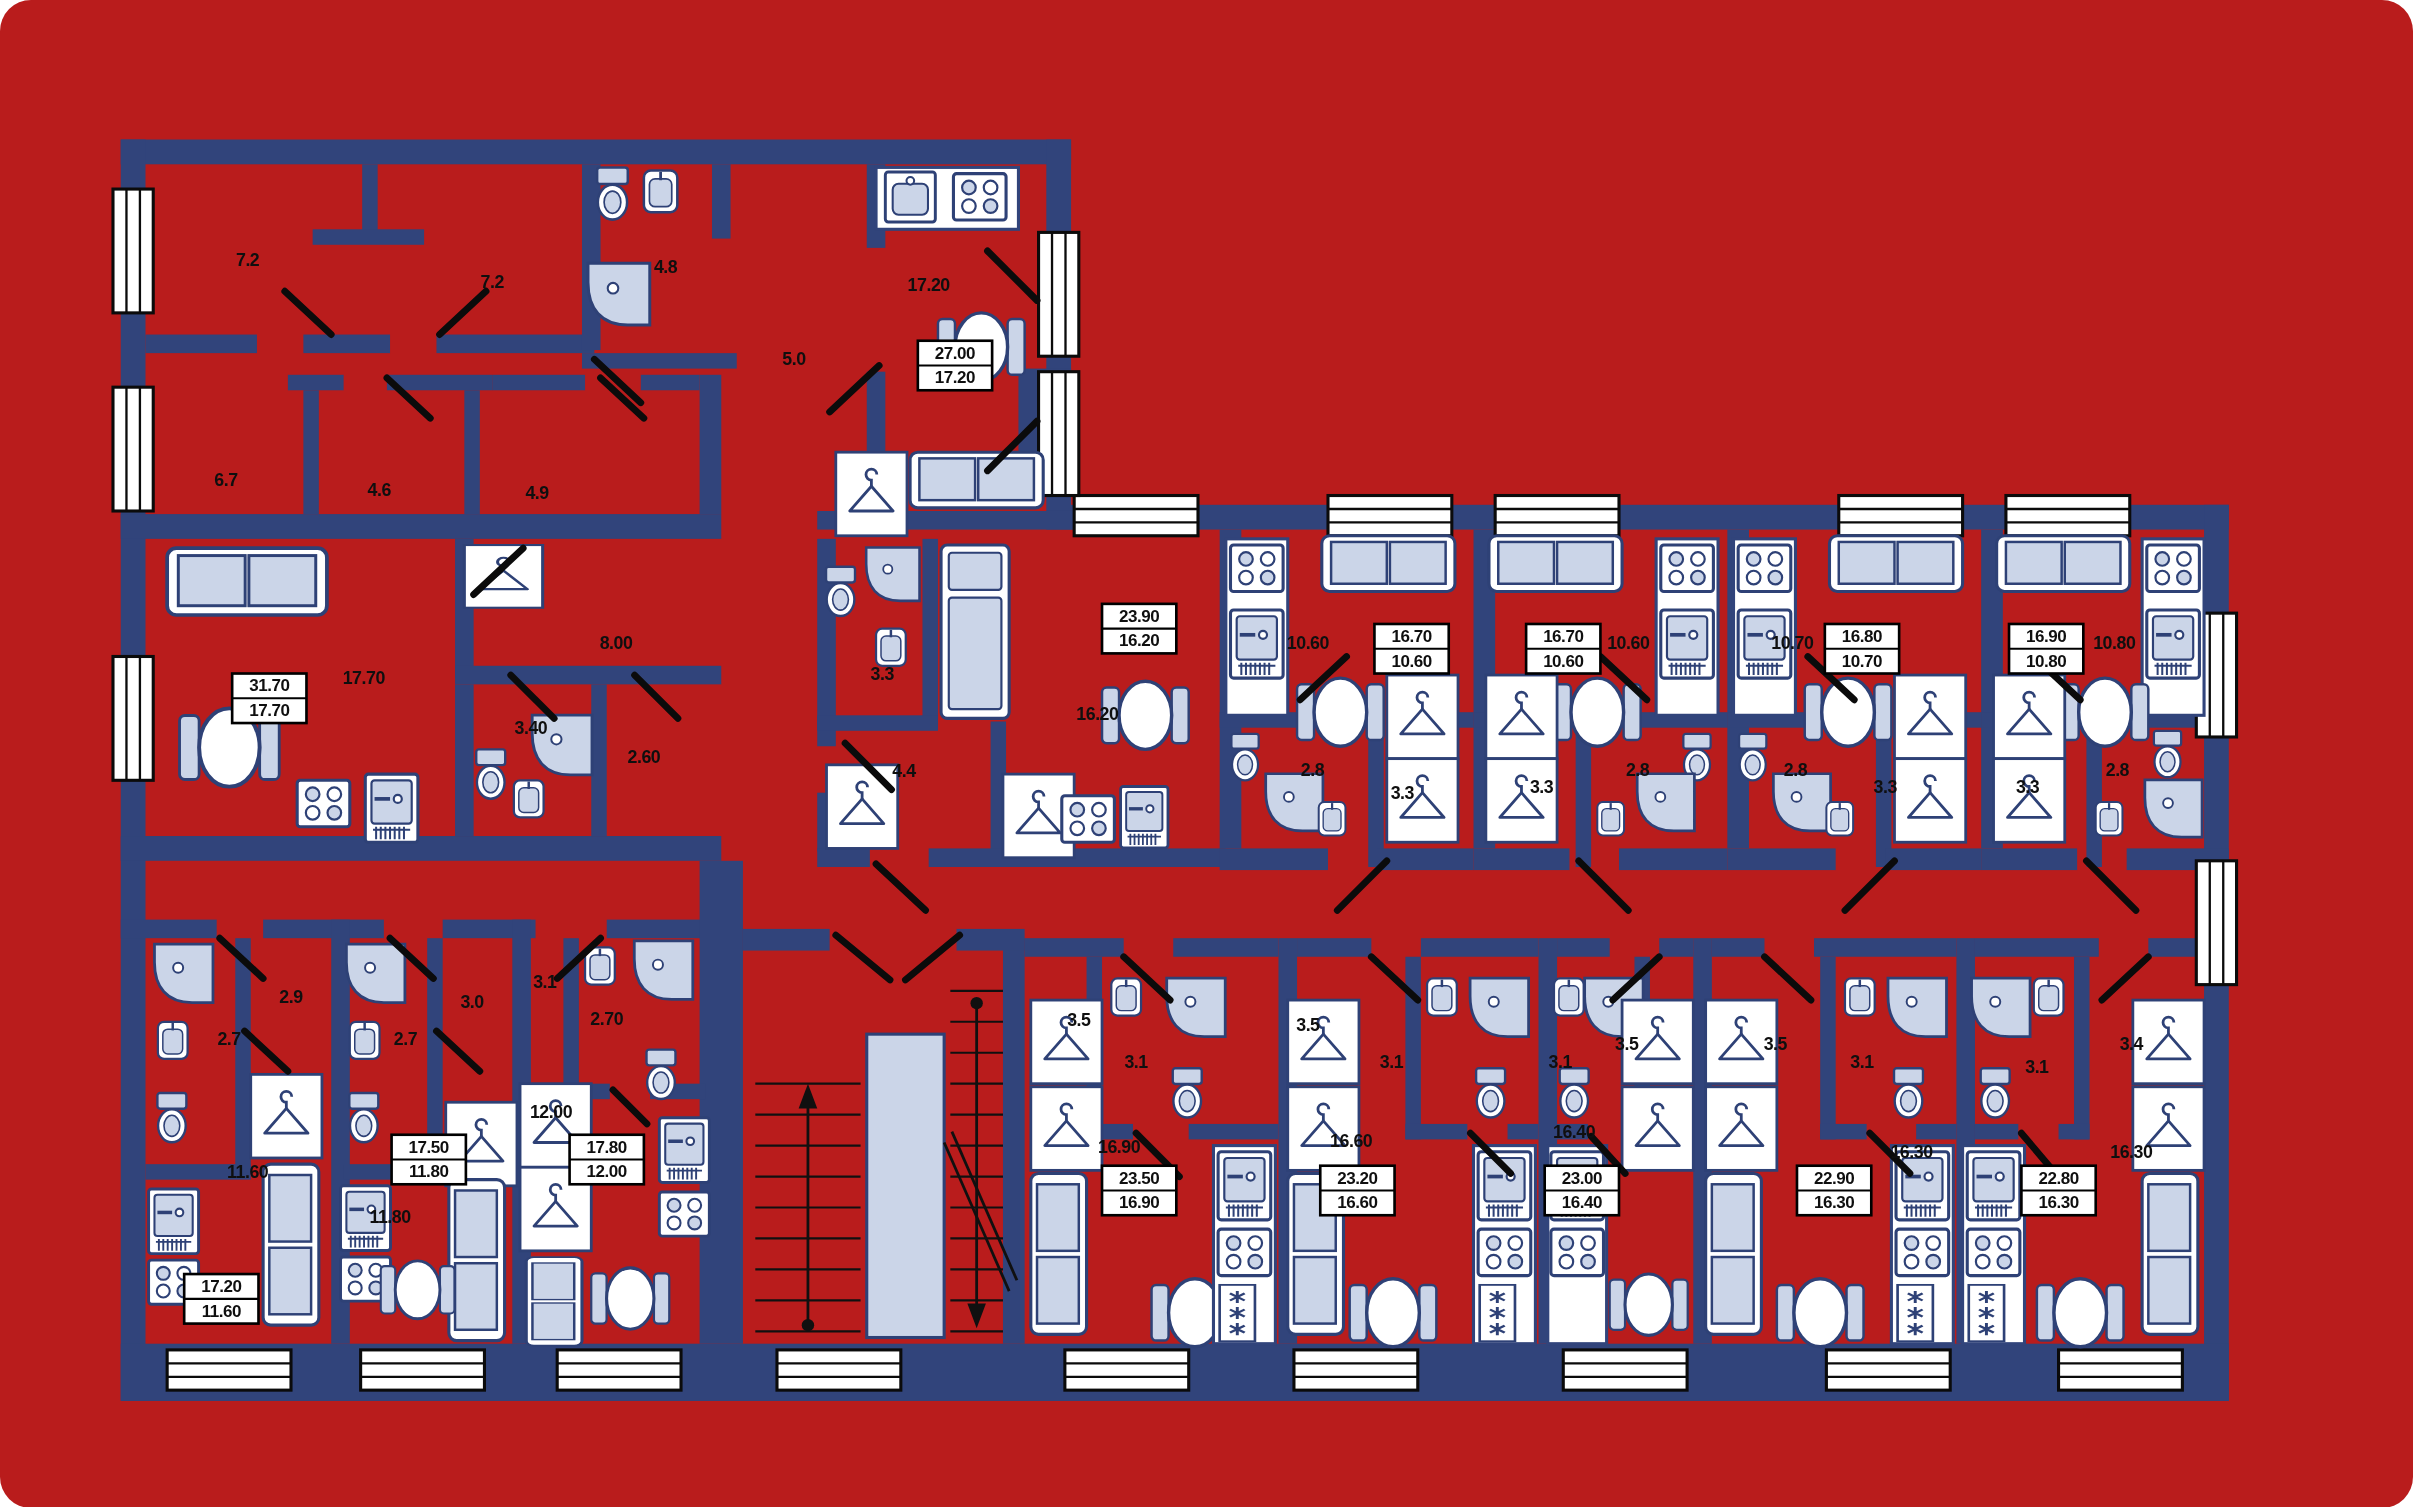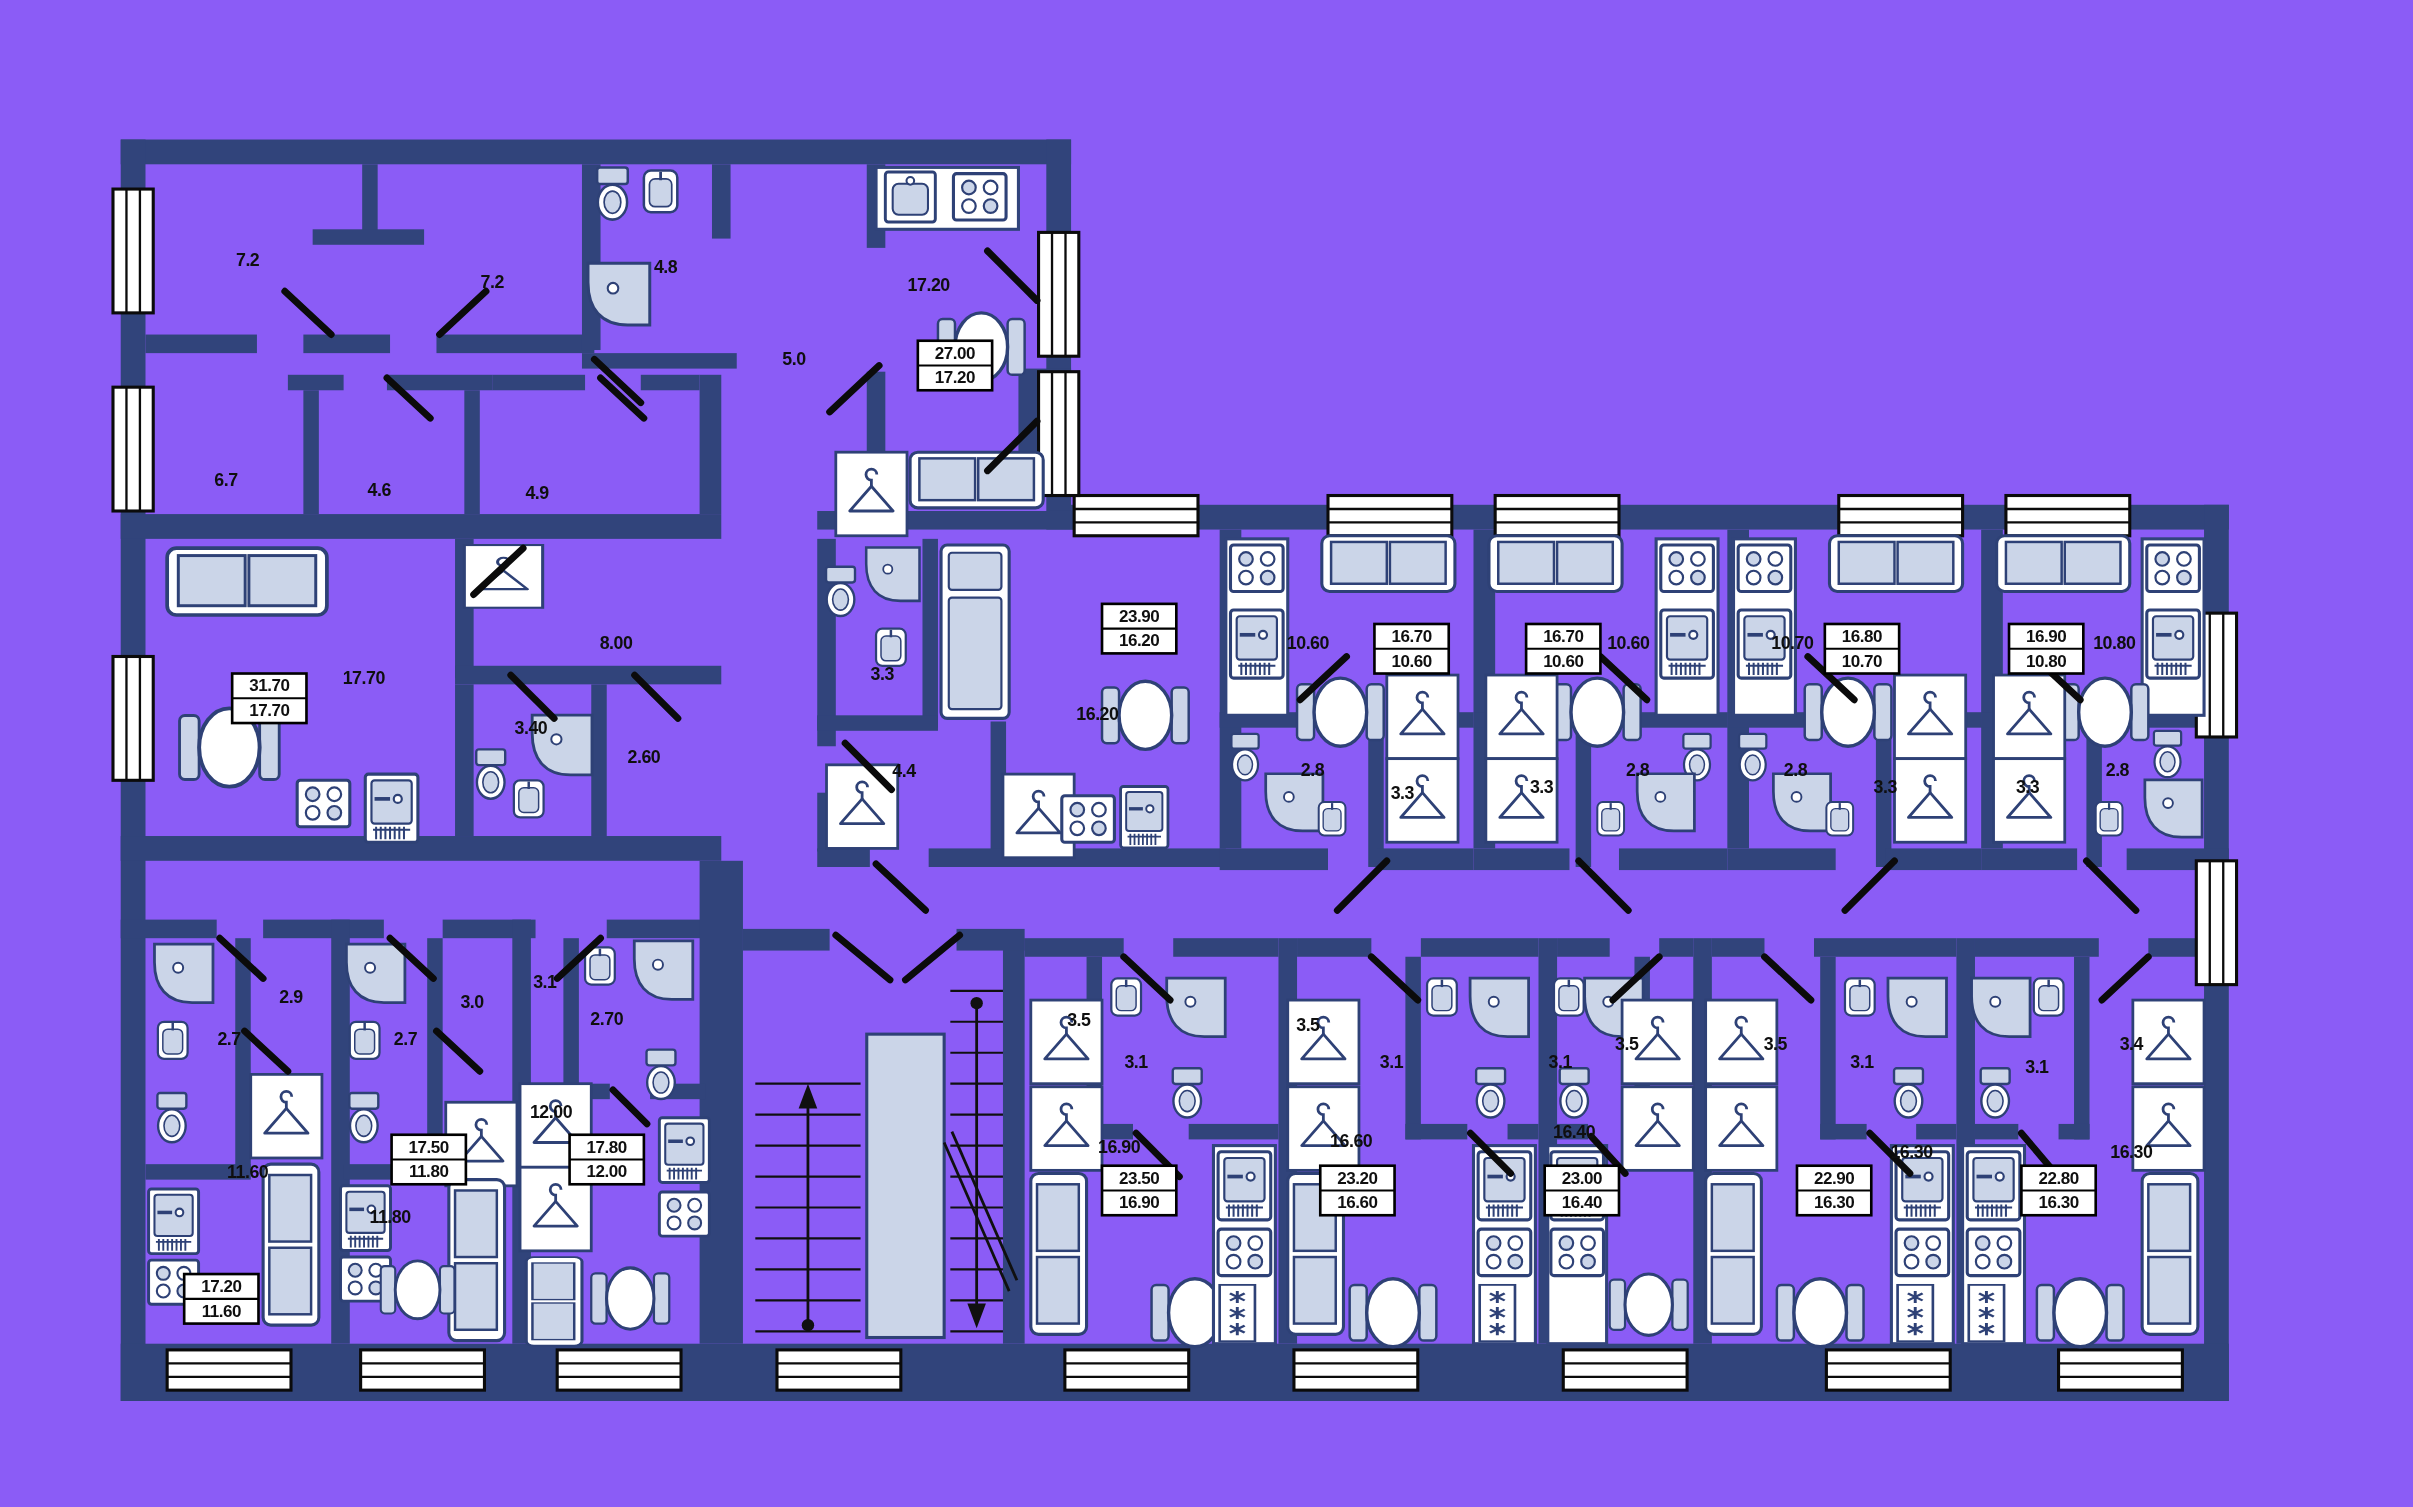--- a/index.html
+++ b/index.html
@@ -1,17 +1,17 @@
 <!DOCTYPE html>
 <html style="font-size:9.4px"><head>
 <meta charset="utf-8">
 <style>
   html,body{margin:0;padding:0;background:#ffffff;}
-  .page{position:relative;width:2413px;height:1508px;background:#8b5cf6;overflow:hidden;
-        font-family:"Liberation Sans", sans-serif;}
+  .page{position:relative;width:2413px;height:1508px;background:#b91c1c;overflow:hidden;
+        font-family:"Liberation Sans", sans-serif;border-radius:31px;}
   .page svg{position:absolute;inset:0;width:100%;height:100%;display:block;}
   
   .wall{fill:#31447B;stroke:none;}
   .counter{fill:#ffffff;stroke:#31447B;stroke-width:2;}
   .door{stroke:#0b0b0b;stroke-width:4.4;stroke-linecap:round;}
   .tread{stroke:#101010;stroke-width:1.4;}
   .rail{stroke:#101010;stroke-width:1.8;fill:none;}
   .arrowline{stroke:#101010;stroke-width:1.8;fill:none;}
   .arrowhead{fill:#101010;}
   .lbl{font:600 11.5px "Liberation Sans", sans-serif;fill:#0f0f0f;text-anchor:middle;letter-spacing:-0.3px;}

